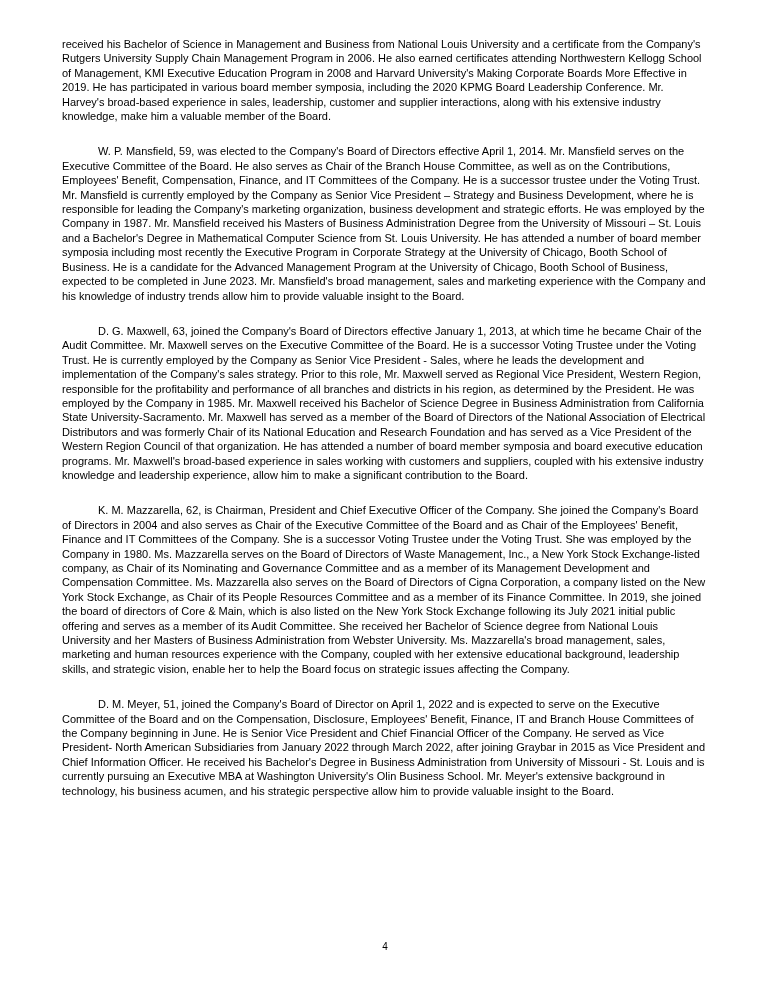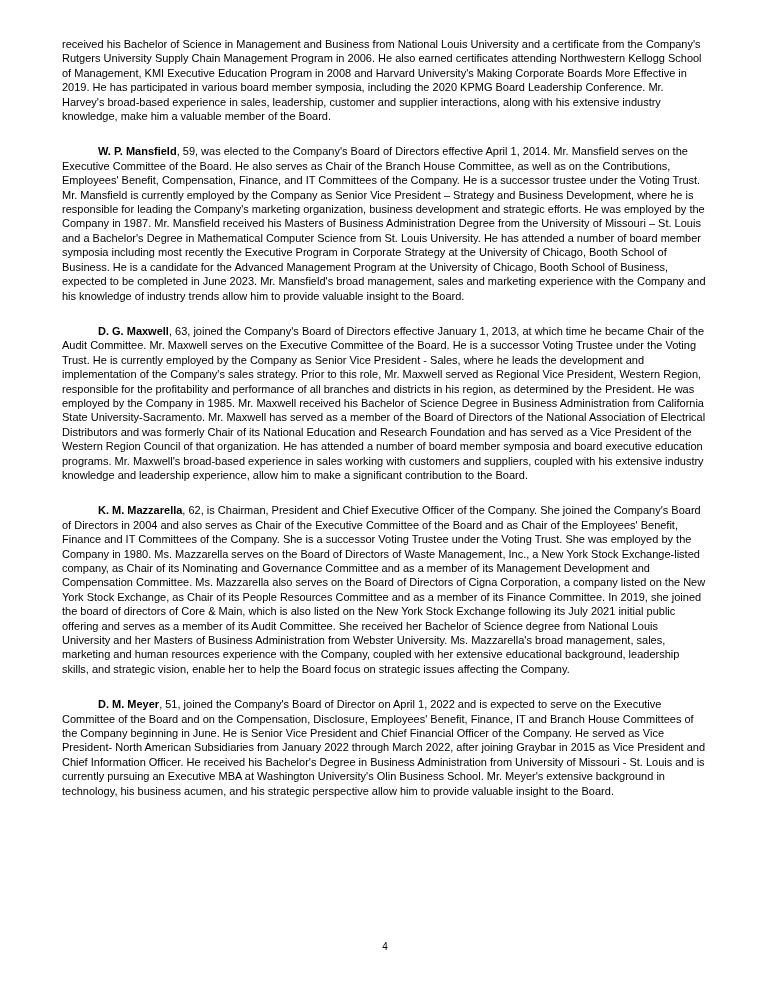--- a/index.html
+++ b/index.html
@@ -26,21 +26,21 @@
     text-align: left;
     letter-spacing: 0;
   }
   .para {
     margin: 0 0 21px 0;
   }
   .para.indent {
     text-indent: 36px;
   }
   .para b {
-    font-weight: bold;
+    font-weight: normal;
   }
   .page-number {
     position: absolute;
     left: 62px;
     top: 941px;
     width: 646px;
     text-align: center;
     font-size: 10px;
     line-height: 12px;
   }

